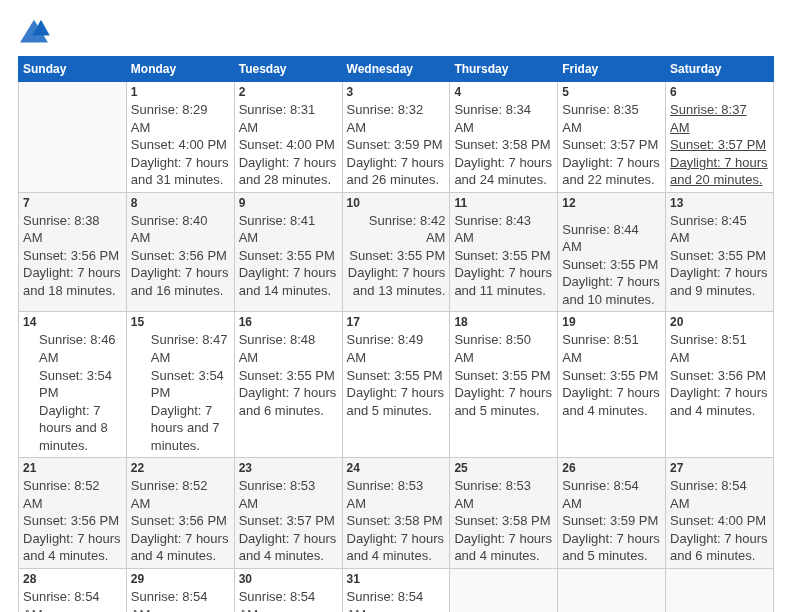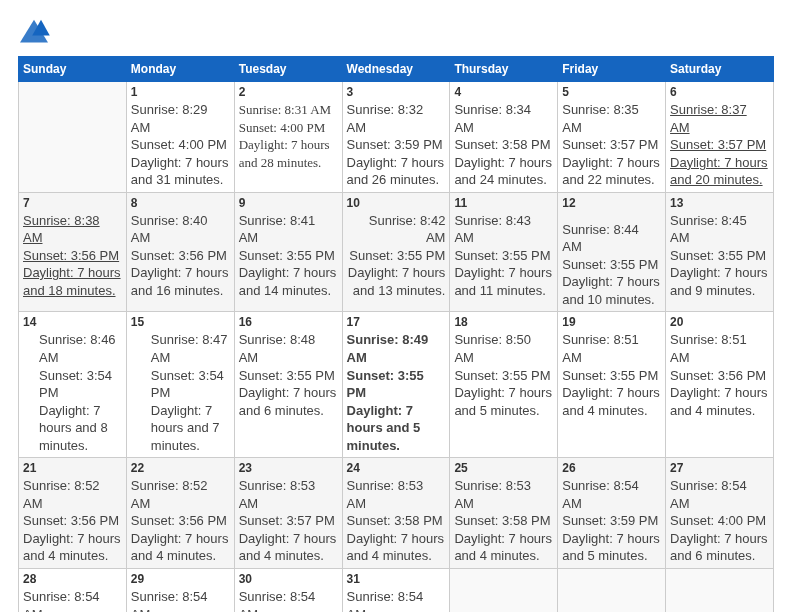--- a/index.html
+++ b/index.html
@@ -135,21 +135,21 @@
     <tr>
           <td class="empty"></td>
           <td>
             <span class="day-number">1</span>
             <div class="day-info" style="white-space: pre-line;">Sunrise: 8:29 AM
 Sunset: 4:00 PM
 Daylight: 7 hours and 31 minutes.</div>
           </td>
           <td>
             <span class="day-number">2</span>
-            <div class="day-info" style="white-space: pre-line; font-family: Liberation Serif, serif;">Sunrise: 8:31 AM
+            <div class="day-info" style="white-space: pre-line;">Sunrise: 8:31 AM
 Sunset: 4:00 PM
 Daylight: 7 hours and 28 minutes.</div>
           </td>
           <td>
             <span class="day-number">3</span>
             <div class="day-info" style="white-space: pre-line;">Sunrise: 8:32 AM
 Sunset: 3:59 PM
 Daylight: 7 hours and 26 minutes.</div>
           </td>
           <td>
@@ -167,21 +167,21 @@
           <td>
             <span class="day-number">6</span>
             <div class="day-info" style="white-space: pre-line; text-decoration: underline;">Sunrise: 8:37 AM
 Sunset: 3:57 PM
 Daylight: 7 hours and 20 minutes.</div>
           </td>
         </tr>
         <tr>
           <td>
             <span class="day-number">7</span>
-            <div class="day-info" style="white-space: pre-line; text-decoration: underline;">Sunrise: 8:38 AM
+            <div class="day-info" style="white-space: pre-line;">Sunrise: 8:38 AM
 Sunset: 3:56 PM
 Daylight: 7 hours and 18 minutes.</div>
           </td>
           <td>
             <span class="day-number">8</span>
             <div class="day-info" style="white-space: pre-line;">Sunrise: 8:40 AM
 Sunset: 3:56 PM
 Daylight: 7 hours and 16 minutes.</div>
           </td>
           <td>
@@ -229,21 +229,21 @@
 Daylight: 7 hours and 7 minutes.</div>
           </td>
           <td>
             <span class="day-number">16</span>
             <div class="day-info" style="white-space: pre-line;">Sunrise: 8:48 AM
 Sunset: 3:55 PM
 Daylight: 7 hours and 6 minutes.</div>
           </td>
           <td>
             <span class="day-number">17</span>
-            <div class="day-info" style="white-space: pre-line; font-weight: bold;">Sunrise: 8:49 AM
+            <div class="day-info" style="white-space: pre-line;">Sunrise: 8:49 AM
 Sunset: 3:55 PM
 Daylight: 7 hours and 5 minutes.</div>
           </td>
           <td>
             <span class="day-number">18</span>
             <div class="day-info" style="white-space: pre-line;">Sunrise: 8:50 AM
 Sunset: 3:55 PM
 Daylight: 7 hours and 5 minutes.</div>
           </td>
           <td>

